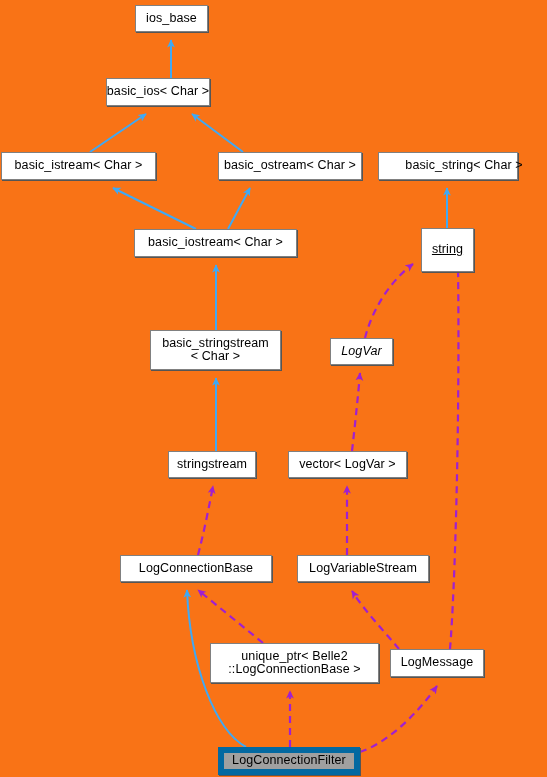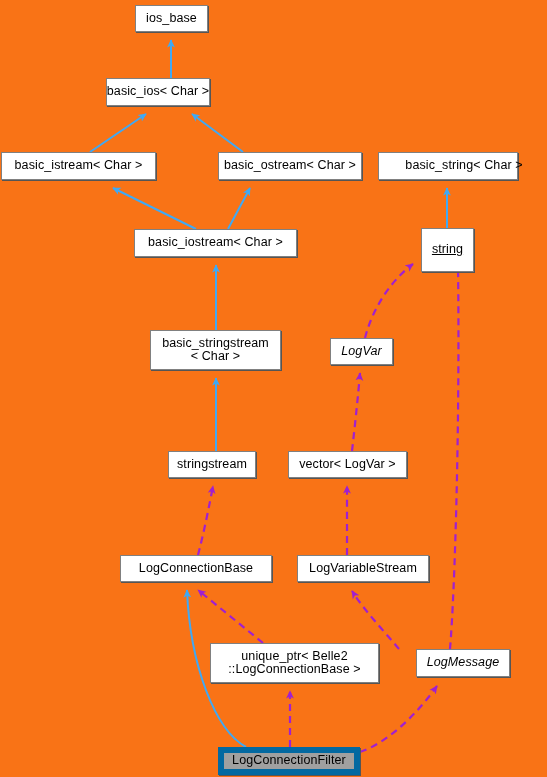--- a/index.html
+++ b/index.html
@@ -93,16 +93,16 @@
       <div class="node" style="left: 421px; top: 228px; width: 53px; height: 44px; text-decoration: underline;"><span class="node-label">string</span></div>
       <div class="node" style="left: 150px; top: 330px; width: 131px; height: 40px;"><span class="node-label">basic_stringstream
 &lt; Char &gt;</span></div>
       <div class="node" style="left: 330px; top: 338px; width: 63px; height: 27px; font-style: italic;"><span class="node-label">LogVar</span></div>
       <div class="node" style="left: 168px; top: 451px; width: 88px; height: 27px;"><span class="node-label">stringstream</span></div>
       <div class="node" style="left: 288px; top: 451px; width: 119px; height: 27px;"><span class="node-label">vector&lt; LogVar &gt;</span></div>
       <div class="node" style="left: 120px; top: 555px; width: 152px; height: 27px;"><span class="node-label">LogConnectionBase</span></div>
       <div class="node" style="left: 281px; top: 555px; width: 132px; height: 27px; margin-left: 16px;"><span class="node-label">LogVariableStream</span></div>
       <div class="node" style="left: 210px; top: 643px; width: 169px; height: 40px;"><span class="node-label">unique_ptr&lt; Belle2
 ::LogConnectionBase &gt;</span></div>
-      <div class="node" style="left: 416px; top: 649px; width: 94px; height: 28px; font-style: italic;"><span class="node-label">LogMessage</span></div>
+      <div class="node" style="left: 390px; top: 649px; width: 94px; height: 28px;"><span class="node-label">LogMessage</span></div>
       <div class="node highlight" style="left: 218px; top: 747px; width: 142px; height: 28px;"><span class="node-label">LogConnectionFilter</span></div>
     </div>
 </div>
 
 </body></html>

